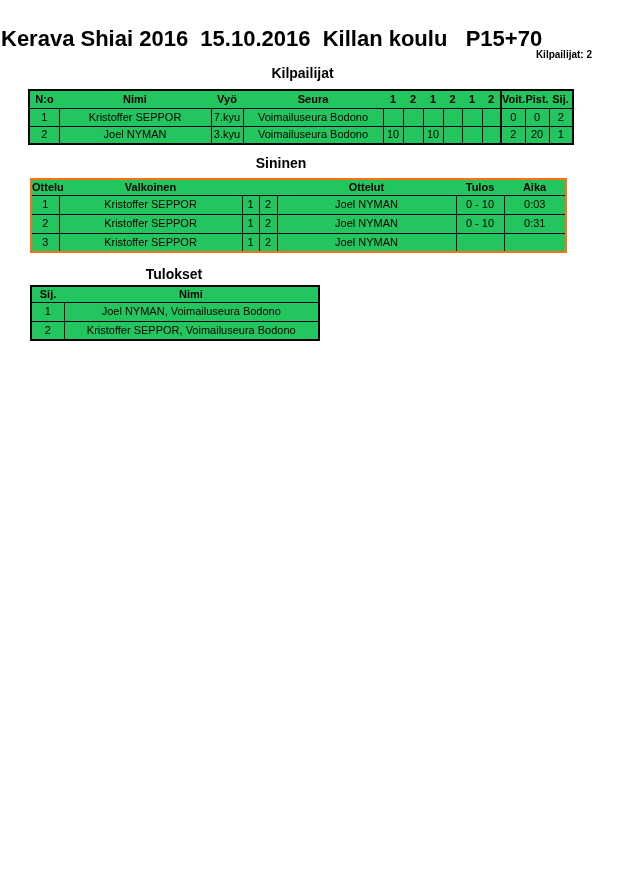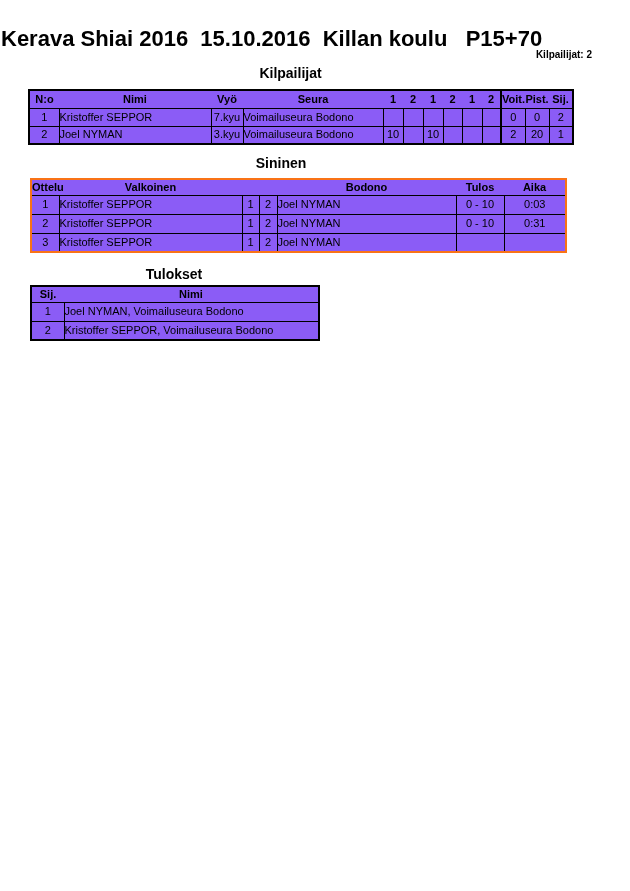--- a/index.html
+++ b/index.html
@@ -23,42 +23,42 @@
     position: absolute;
     top: 49px; left: 392px; width: 200px;
     text-align: right;
     font-size: 10px; line-height: 12px; font-weight: 700;
   }
   .heading {
     position: absolute;
     font-size: 14px; line-height: 14px; font-weight: 700;
     text-align: center; white-space: nowrap;
   }
-  #h-competitors { top: 66px;  left: 4px;    width: 530px; padding-left: 43px; }
+  #h-competitors { top: 66px;  left: 16px;    width: 530px; padding-left: 43px; }
   #h-matches     { top: 156px; left: 31px; width: 500px; }
   #h-results     { top: 267px; left: 0;    width: 348px; }
 
   table {
     position: absolute;
     border-collapse: collapse;
     table-layout: fixed;
-    background: #8b5cf6;
+    background: #22c55e;
   }
   th, td {
     border: 1px solid #000;
     font-size: 11px; line-height: 1;
     padding: 0;
     text-align: center;
     vertical-align: middle;
     white-space: nowrap;
     overflow: visible;
   }
   th { font-weight: 700; }
   thead th { border-left: none; border-right: none; border-bottom: 1px solid #000; }
-  .l { text-align: left; }
+  .l { text-align: center; }
   .thick { border-left: 2px solid #000; }
   thead th.thick { border-left: 2px solid #000; }
 
   #t-competitors { left: 28px; top: 89px;  width: 544px; border: 2px solid #000; }
   #t-competitors tr { height: 18px; }
 
   #t-matches { left: 30px; top: 178px; width: 535px; border: 2px solid #f97316; }
   #t-matches thead tr { height: 16px; }
   #t-matches tbody tr { height: 19px; }
 
@@ -150,21 +150,21 @@
     <col style="width:179px">
       <col style="width:48px">
       <col style="width:62px">
   </colgroup>
   <thead>
     <tr>
       <th>Ottelu</th>
       <th>Valkoinen</th>
       <th></th>
       <th></th>
-      <th>Bodono</th>
+      <th>Ottelut</th>
       <th>Tulos</th>
       <th>Aika</th>
     </tr>
   </thead>
   <tbody>
     <tr>
       <td>1</td>
       <td class="l">Kristoffer SEPPOR</td>
       <td>1</td>
       <td>2</td>

